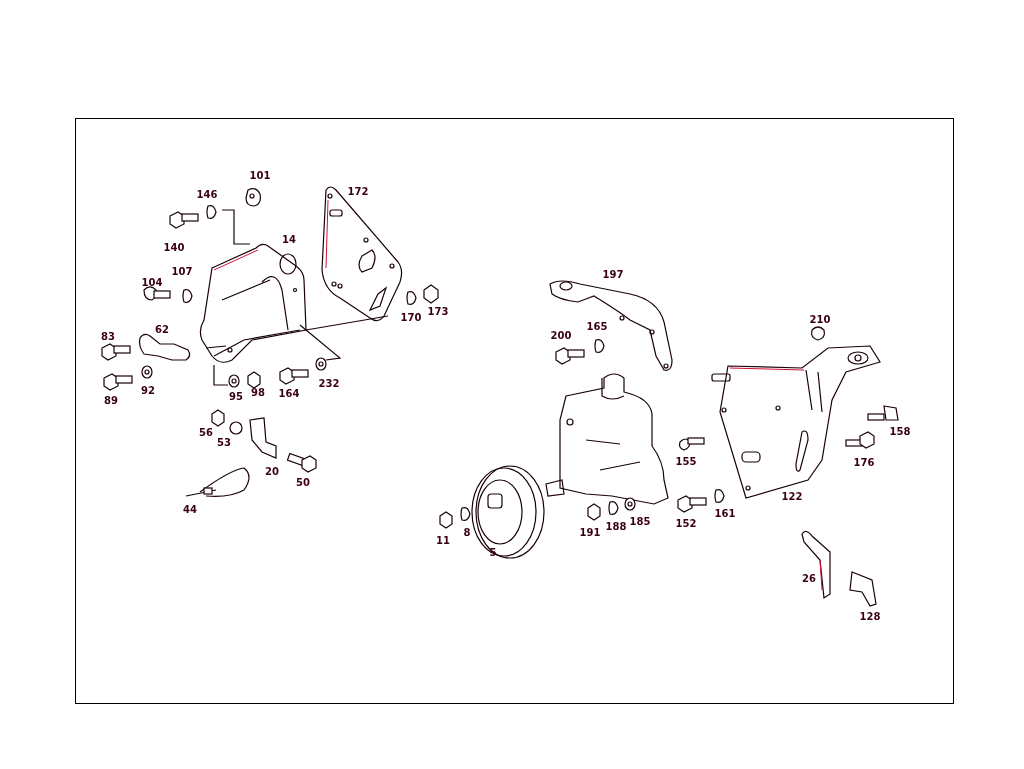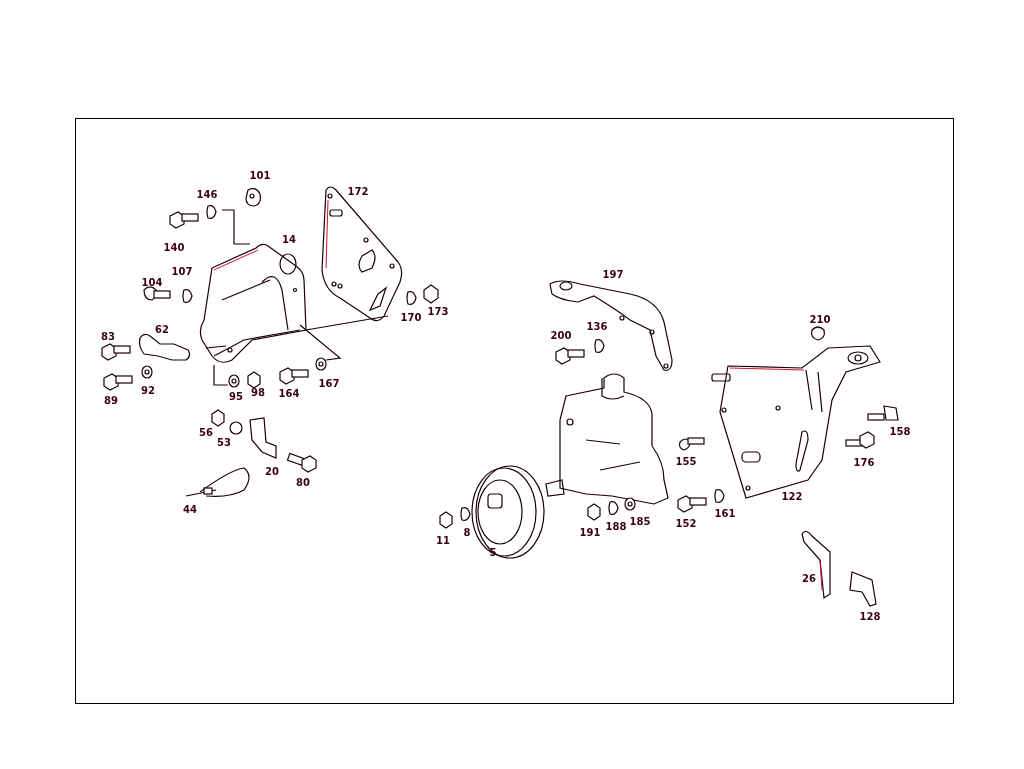--- a/index.html
+++ b/index.html
@@ -153,29 +153,29 @@
     <div class="lbl" style="left: 152px; top: 278px;">104</div>
     <div class="lbl" style="left: 411px; top: 313px;">170</div>
     <div class="lbl" style="left: 438px; top: 307px;">173</div>
     <div class="lbl" style="left: 162px; top: 325px;">62</div>
     <div class="lbl" style="left: 108px; top: 332px;">83</div>
     <div class="lbl" style="left: 111px; top: 396px;">89</div>
     <div class="lbl" style="left: 148px; top: 386px;">92</div>
     <div class="lbl" style="left: 236px; top: 392px;">95</div>
     <div class="lbl" style="left: 258px; top: 388px;">98</div>
     <div class="lbl" style="left: 289px; top: 389px;">164</div>
-    <div class="lbl" style="left: 329px; top: 379px;">167</div>
+    <div class="lbl" style="left: 329px; top: 379px;">232</div>
     <div class="lbl" style="left: 206px; top: 428px;">56</div>
     <div class="lbl" style="left: 224px; top: 438px;">53</div>
     <div class="lbl" style="left: 272px; top: 467px;">20</div>
-    <div class="lbl" style="left: 303px; top: 478px;">80</div>
+    <div class="lbl" style="left: 303px; top: 478px;">50</div>
     <div class="lbl" style="left: 190px; top: 505px;">44</div>
     <div class="lbl" style="left: 613px; top: 270px;">197</div>
     <div class="lbl" style="left: 561px; top: 331px;">200</div>
-    <div class="lbl" style="left: 597px; top: 322px;">136</div>
+    <div class="lbl" style="left: 597px; top: 322px;">165</div>
     <div class="lbl" style="left: 820px; top: 315px;">210</div>
     <div class="lbl" style="left: 900px; top: 427px;">158</div>
     <div class="lbl" style="left: 864px; top: 458px;">176</div>
     <div class="lbl" style="left: 686px; top: 457px;">155</div>
     <div class="lbl" style="left: 686px; top: 519px;">152</div>
     <div class="lbl" style="left: 725px; top: 509px; text-align: center;">161</div>
     <div class="lbl" style="left: 792px; top: 492px;">122</div>
     <div class="lbl" style="left: 590px; top: 528px;">191</div>
     <div class="lbl" style="left: 616px; top: 522px;">188</div>
     <div class="lbl" style="left: 640px; top: 517px;">185</div>

